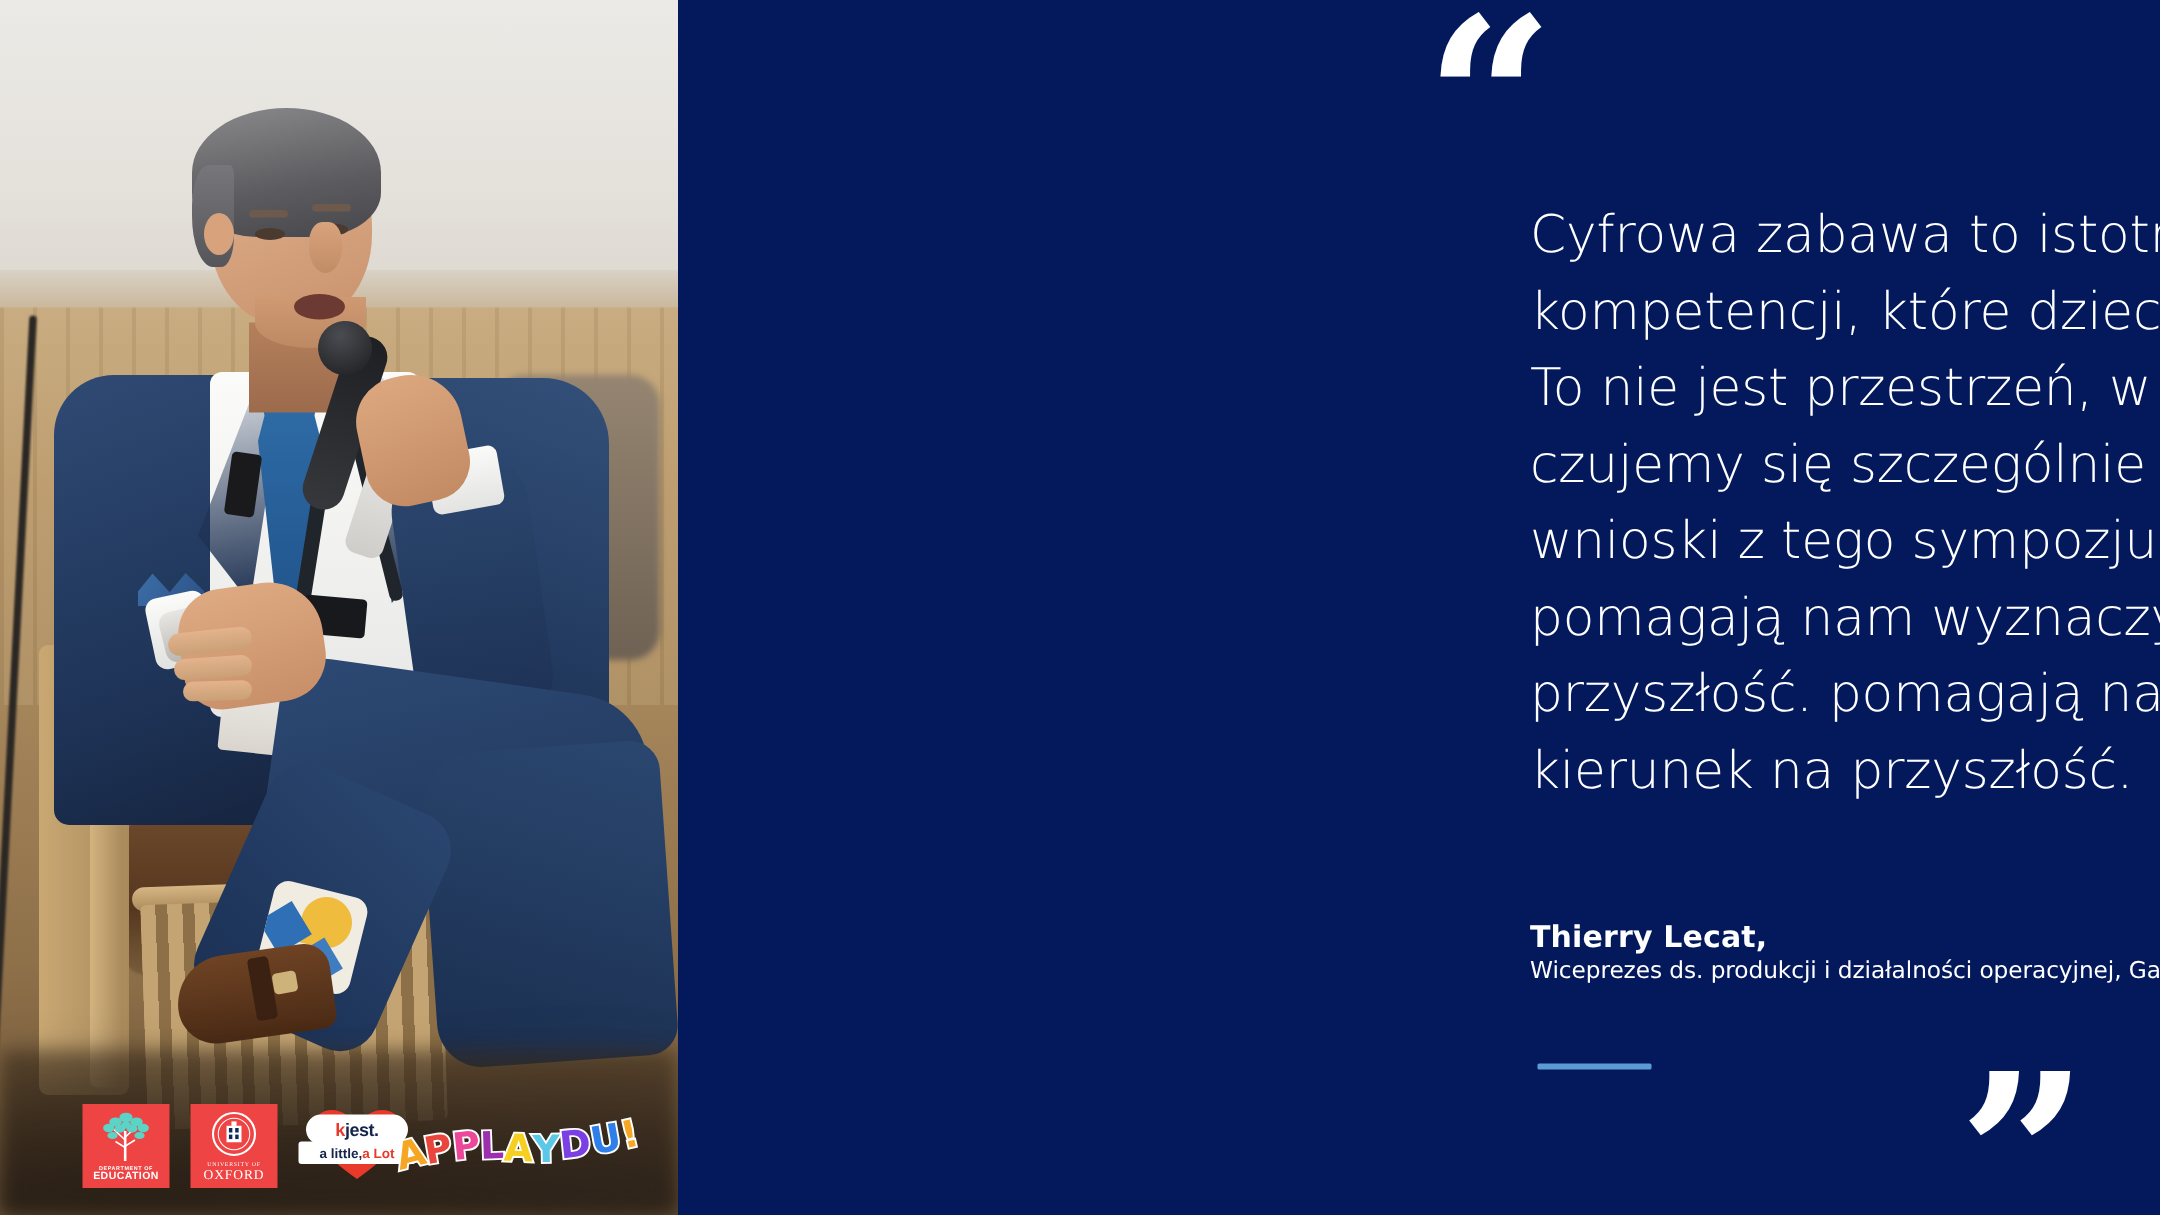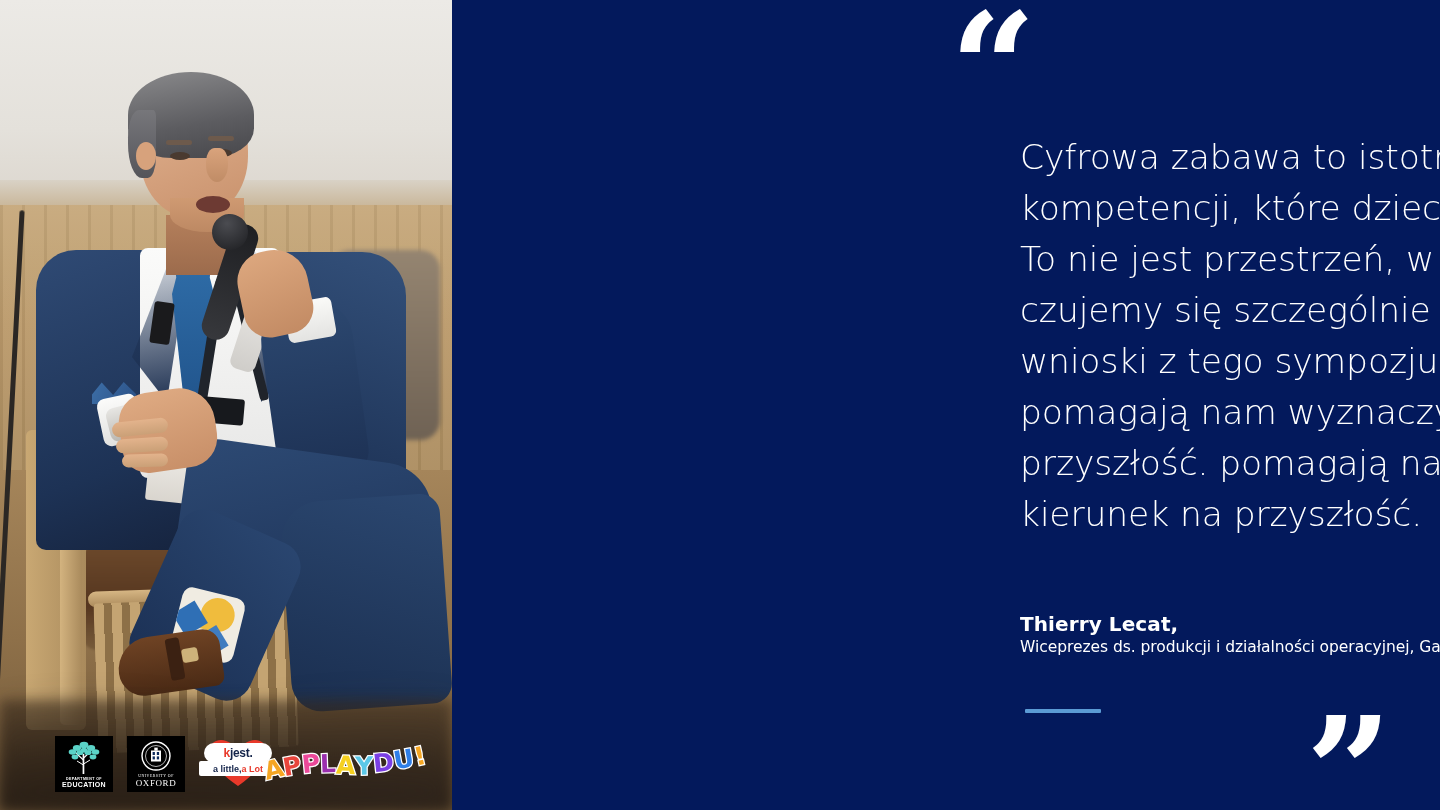--- a/index.html
+++ b/index.html
@@ -299,21 +299,21 @@
                radial-gradient(ellipse at 85% 105%,rgba(45,35,28,.85),rgba(60,45,32,0) 60%);
     filter:blur(10px);
   }
 
   
   #logo-bar {
     position:absolute; left:55px; bottom:18px;
     display:flex; align-items:center; gap:14px;
   }
   .logo-box {
-    width:58px; height:56px; background:#000000;
+    width:58px; height:56px; background:#ef4444;
     display:flex; flex-direction:column; align-items:center; justify-content:flex-end;
     padding-bottom:4px; position:relative;
   }
   .tree-svg { position:absolute; top:4px; left:50%; transform:translateX(-50%); }
   .logo-cap1 { font-size:3.6px; letter-spacing:.4px; color:#fff; font-weight:bold; }
   .logo-cap2 { font-size:7px; letter-spacing:.3px; color:#fff; font-weight:bold; }
   .ox-crest { position:absolute; top:5px; left:50%; transform:translateX(-50%); }
   .ox-cap1 { font-size:3.9px; letter-spacing:.5px; color:#fff; font-family:"Liberation Serif",serif; }
   .ox-cap2 { font-size:9px; letter-spacing:.6px; color:#fff; font-family:"Liberation Serif",serif; }
 

